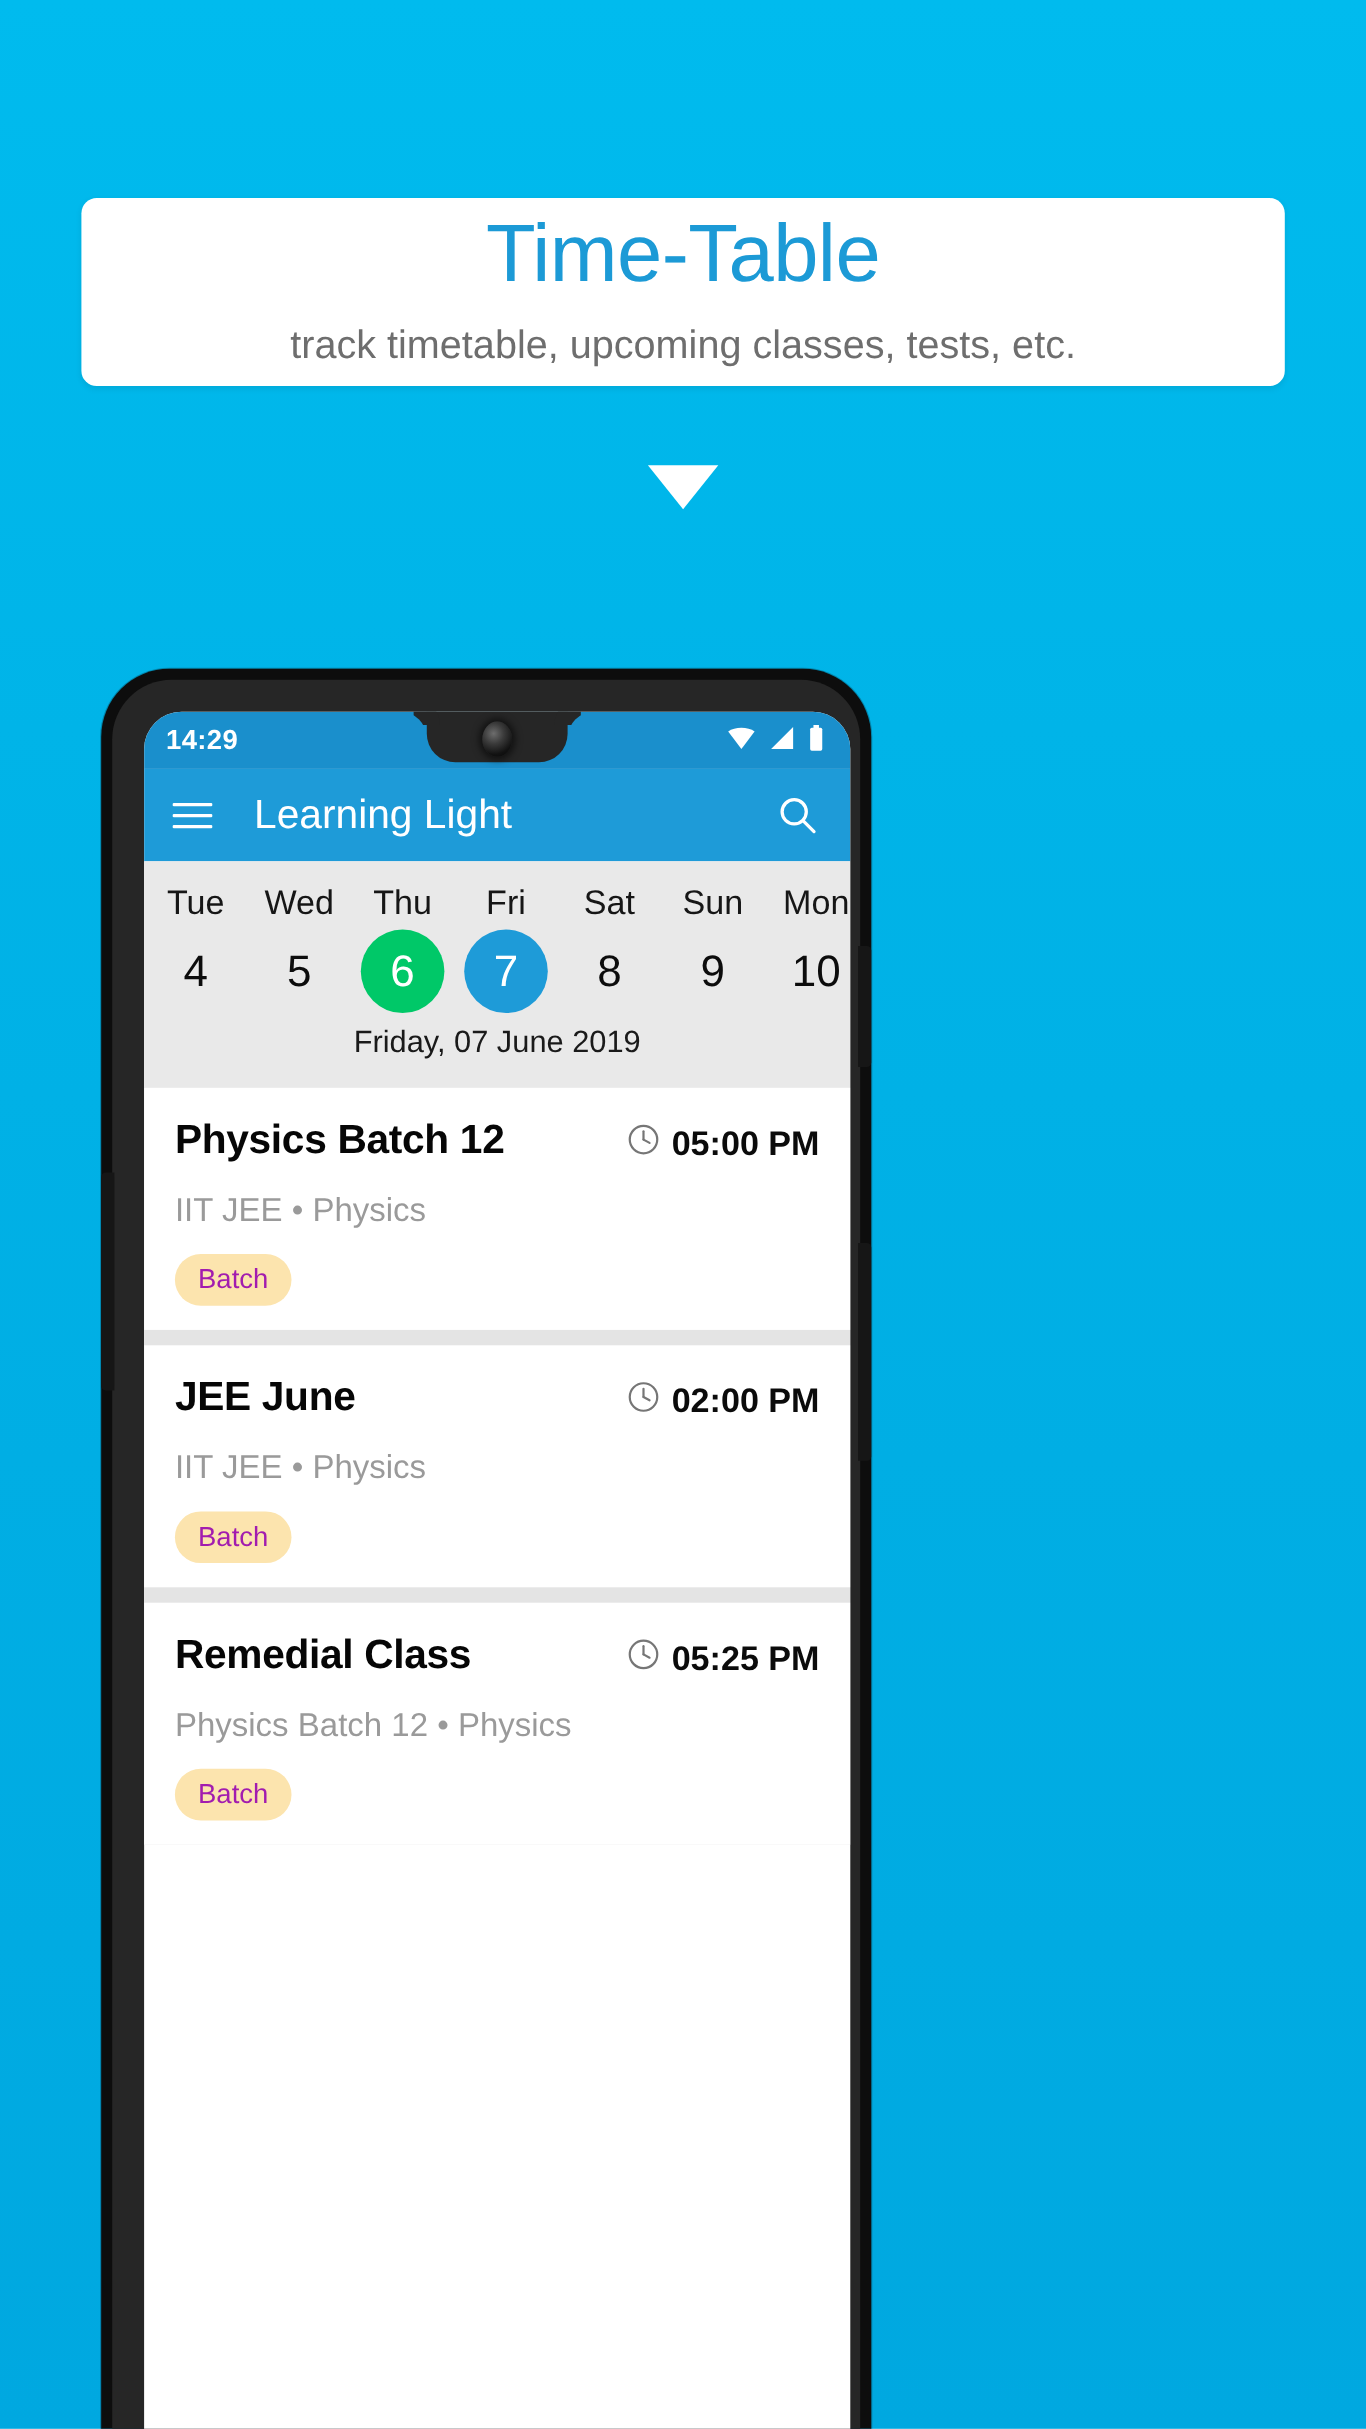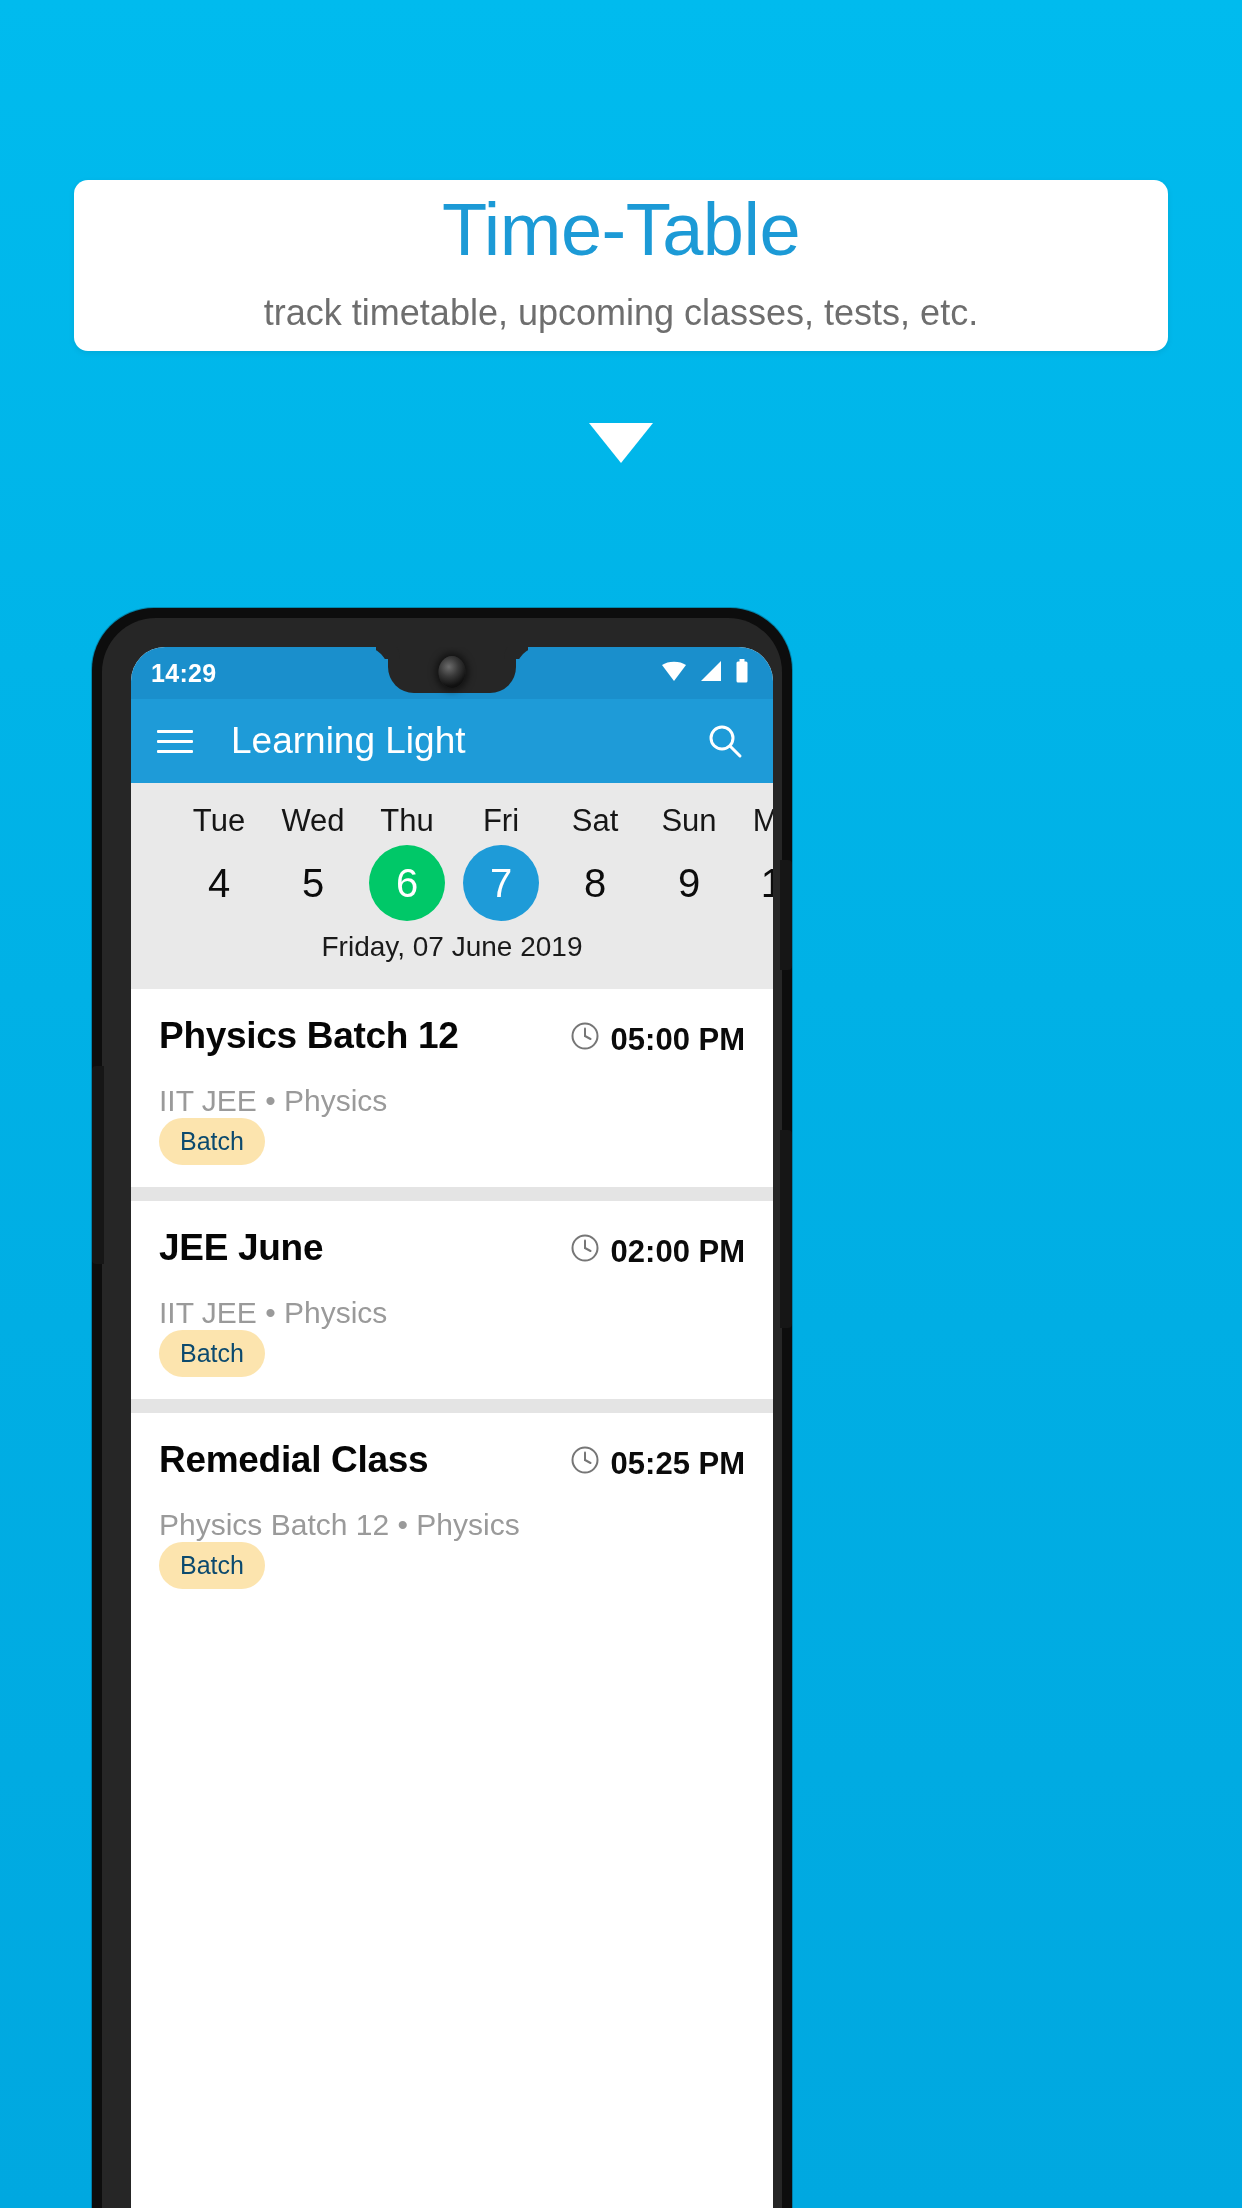--- a/index.html
+++ b/index.html
@@ -138,21 +138,20 @@
   }
   #hamburger { width:36px; display:flex; flex-direction:column; gap:7px; cursor:pointer;}
   #hamburger span { display:block; height:3px; background:#ffffff; border-radius:1px; }
   #app-title { font-size:37px; font-weight:400; margin-left:38px; flex:1; }
   #search-btn { width:44px; height:44px; display:flex; align-items:center; justify-content:center; cursor:pointer;}
 
   
   #datestrip { background:#E9E9E9; padding-top:14px; padding-bottom:12px; }
   #day-names, #day-nums {
     display:flex;
-    padding-left:41px;
   }
   #day-names div, #day-nums div {
     flex:1 0 auto;
     width:94px;
     text-align:center;
   }
   #day-names div { font-size:31px; color:#161616; padding:6px 0 2px; }
   #day-nums { margin-top:4px; align-items:center; }
   .num-wrap {
     display:flex; align-items:center; justify-content:center;
@@ -186,22 +185,23 @@
   .card-title { font-size:37px; font-weight:700; color:#060606; letter-spacing:-0.3px;}
   .card-time {
     display:flex; align-items:center; gap:11px;
     font-size:31px; font-weight:700; color:#0b0b0b;
     white-space:nowrap;
     padding-top:6px;
   }
   .card-sub { font-size:30px; color:#9A9A9A; margin-top:25px; }
   .badge {
     display:inline-block;
+    margin-top:22px;
     background:#FCE4AE;
-    color:#0c4a6e;
+    color:#a21caf;
     font-size:25px;
     padding:9px 21px;
     border-radius:26px;
   }
 </style>
 </head>
 <body>
 
 <div id="bubble">
   <div id="promo-title">Time-Table</div>

